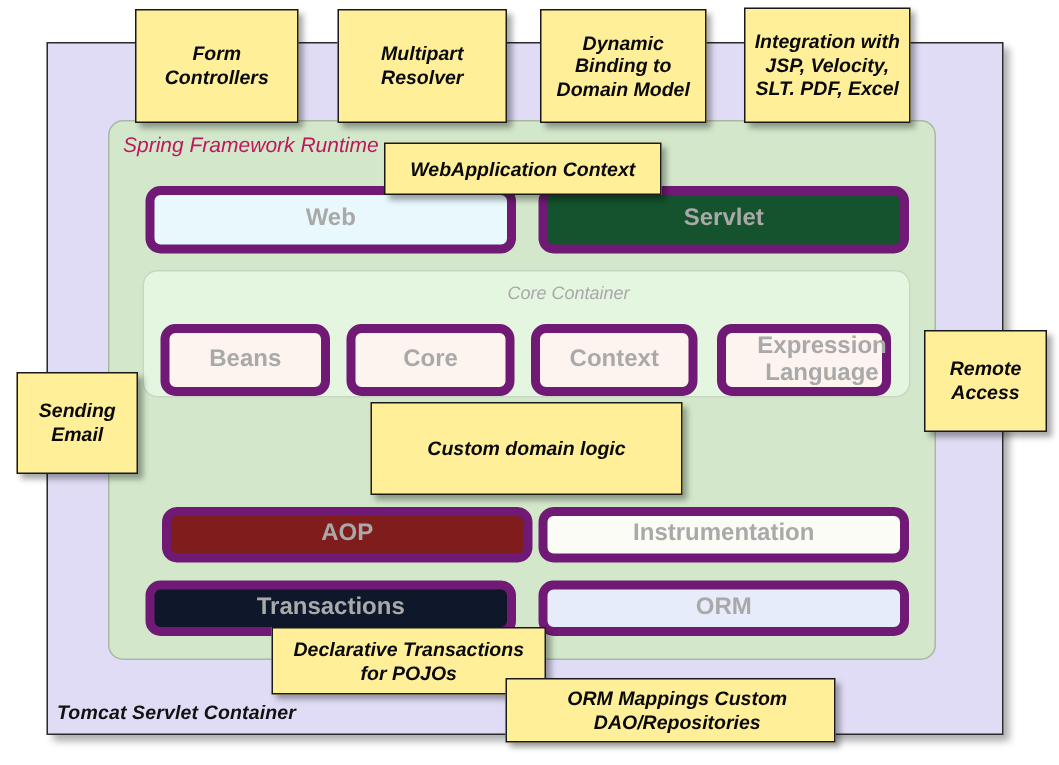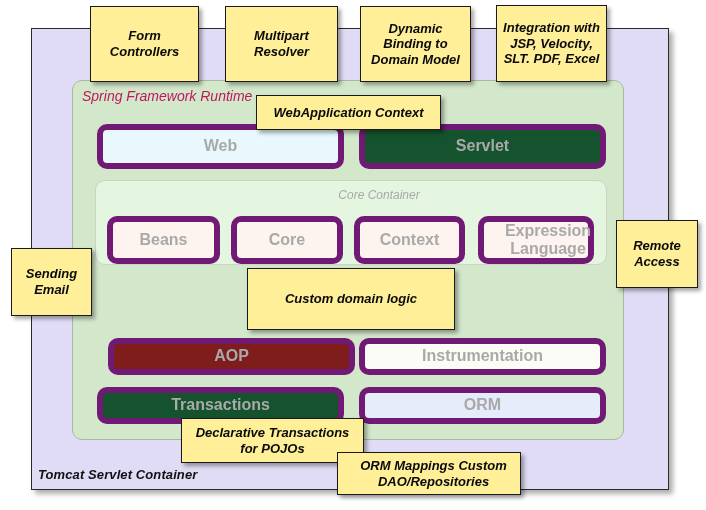--- a/index.html
+++ b/index.html
@@ -111,21 +111,21 @@
     margin-left: 28px;
   }
   .m-core-item { background: #fdf4f0; top: 216px; height: 48px; }
   .m-beans   { left: 107px; width: 113px; }
   .m-core    { left: 231px; width: 112px; }
   .m-context { left: 354px; width: 111px; }
   .m-el      { left: 478px; width: 116px; padding-left: 24px; }
 
   .m-aop     { left: 97px;  top: 338px; width: 247px; height: 37px; background: #7f1d1d; margin-left: 11px; }
   .m-instr   { left: 359px; top: 338px; width: 247px; height: 37px; background: #fafcf5; }
-  .m-tx      { left: 97px;  top: 387px; width: 247px; height: 37px; background: #14532d; }
+  .m-tx      { left: 97px;  top: 387px; width: 247px; height: 37px; background: #0f172a; }
   .m-orm     { left: 359px; top: 387px; width: 247px; height: 37px; background: #e6ecf9; }
 
   
   .note {
     position: absolute;
     background: #ffef99;
     border: 1px solid #1a1a1a;
     box-shadow: 3px 3px 4px rgba(0,0,0,0.35);
     box-sizing: border-box;
     display: flex;
@@ -142,21 +142,21 @@
   }
   .n-form      { left: 90px;  top: 6px;   width: 109px; height: 76px; }
   .n-multipart { left: 225px; top: 6px;   width: 113px; height: 76px; }
   .n-dynamic   { left: 360px; top: 6px;   width: 111px; height: 76px; }
   .n-integration { left: 496px; top: 5px; width: 111px; height: 77px; }
   .n-webappctx { left: 256px; top: 95px;  width: 185px; height: 35px; font-style: italic; }
   .n-sending   { left: 11px;  top: 225px; width: 81px;  height: 68px; margin-top: 23px; }
   .n-remote    { left: 616px; top: 220px; width: 82px;  height: 68px; }
   .n-customdom { left: 247px; top: 268px; width: 208px; height: 62px; }
   .n-decltx    { left: 181px; top: 418px; width: 183px; height: 45px; }
-  .n-ormmap    { left: 337px; top: 452px; width: 184px; height: 43px; padding-left: 13px; }
+  .n-ormmap    { left: 337px; top: 452px; width: 220px; height: 43px; padding-left: 13px; }
 </style>
 </head>
 <body>
 
 <div id="canvas">
 
   <div class="outer-container"></div>
 
   <div class="runtime-box"></div>
   <div class="runtime-label">Spring Framework Runtime</div>

